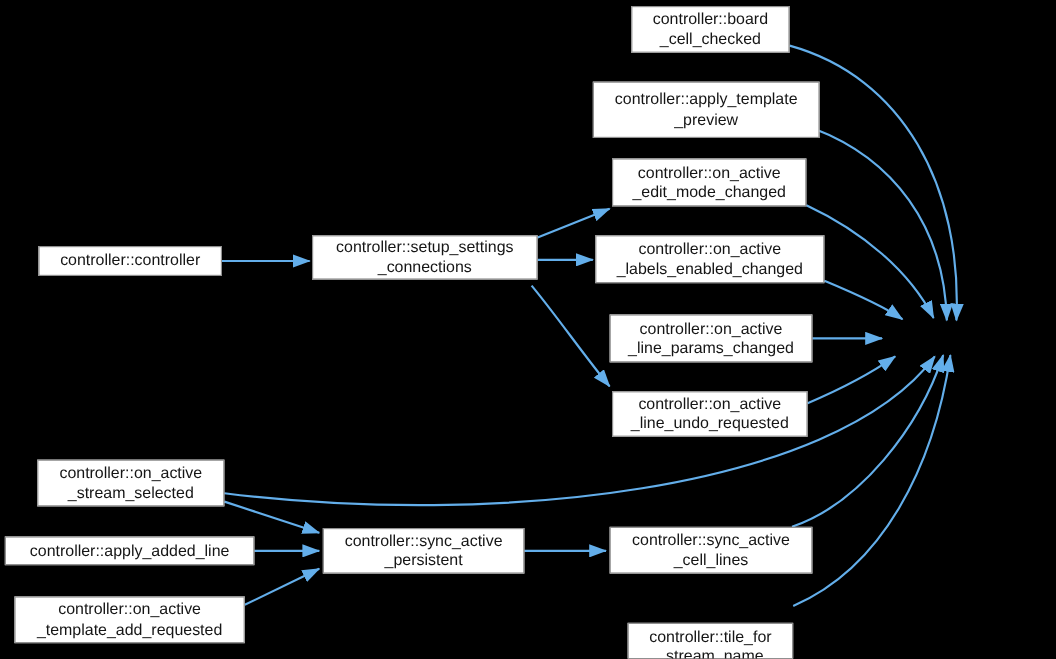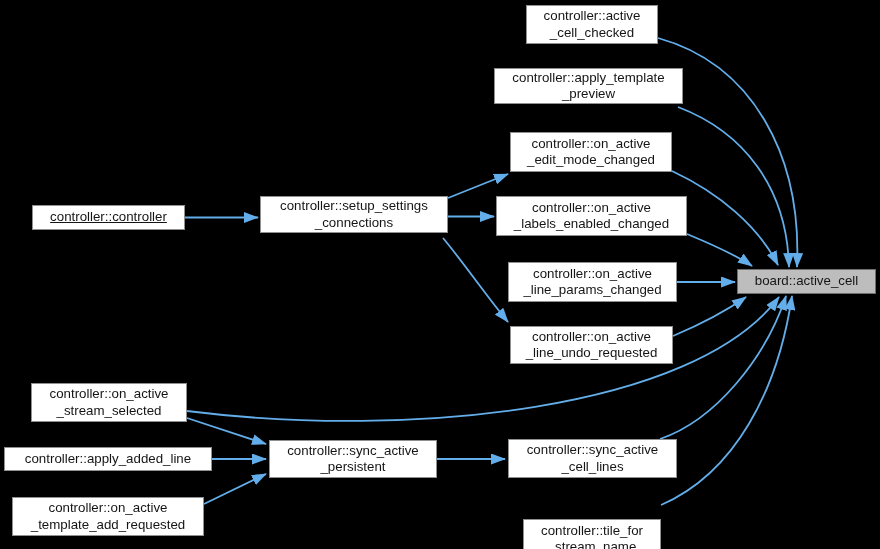--- a/index.html
+++ b/index.html
@@ -84,36 +84,35 @@
         <path class="edge" d="M 187,411 C 410,439 695,410 779,297"></path>
         <path class="edge" d="M 187,418 L 266,444"></path>
         <path class="edge" d="M 212,459 L 266,459"></path>
         <path class="edge" d="M 204,504 L 266,474"></path>
         <path class="edge" d="M 437,459 L 505,459"></path>
         <path class="edge" d="M 660,439 C 716,420 766,357 786,296"></path>
         <path class="edge" d="M 661,505 C 735,473 778,390 792,296"></path>
       </g>
   </svg>
   <div class="node-layer">
-      <div class="node" style="left: 32px; top: 205px; width: 153px; height: 25px; text-decoration: underline;">controller::controller</div>
+      <div class="node" style="left: 32px; top: 205px; width: 153px; height: 25px;">controller::controller</div>
       <div class="node" style="left: 260px; top: 196px; width: 188px; height: 37px;">controller::setup_settings
 _connections</div>
-      <div class="node" style="left: 526px; top: 5px; width: 132px; height: 39px;">controller::active
+      <div class="node" style="left: 526px; top: 5px; width: 132px; height: 39px;">controller::board
 _cell_checked</div>
-      <div class="node" style="left: 494px; top: 68px; width: 189px; height: 36px;">controller::apply_template
+      <div class="node" style="left: 494px; top: 68px; width: 189px; height: 47px;">controller::apply_template
 _preview</div>
       <div class="node" style="left: 510px; top: 132px; width: 162px; height: 40px;">controller::on_active
 _edit_mode_changed</div>
       <div class="node" style="left: 496px; top: 196px; width: 191px; height: 40px;">controller::on_active
 _labels_enabled_changed</div>
       <div class="node" style="left: 508px; top: 262px; width: 169px; height: 40px;">controller::on_active
 _line_params_changed</div>
       <div class="node" style="left: 510px; top: 326px; width: 163px; height: 38px;">controller::on_active
 _line_undo_requested</div>
-      <div class="node focus" style="left: 737px; top: 269px; width: 139px; height: 25px;">board::active_cell</div>
       <div class="node" style="left: 31px; top: 383px; width: 156px; height: 39px;">controller::on_active
 _stream_selected</div>
       <div class="node" style="left: 4px; top: 447px; width: 208px; height: 24px; text-align: center;">controller::apply_added_line</div>
       <div class="node" style="left: 12px; top: 497px; width: 192px; height: 39px;">controller::on_active
 _template_add_requested</div>
       <div class="node" style="left: 269px; top: 440px; width: 168px; height: 38px;">controller::sync_active
 _persistent</div>
       <div class="node" style="left: 508px; top: 439px; width: 169px; height: 39px;">controller::sync_active
 _cell_lines</div>
       <div class="node" style="left: 523px; top: 503px; width: 138px; height: 40px; margin-top: 16px;">controller::tile_for

